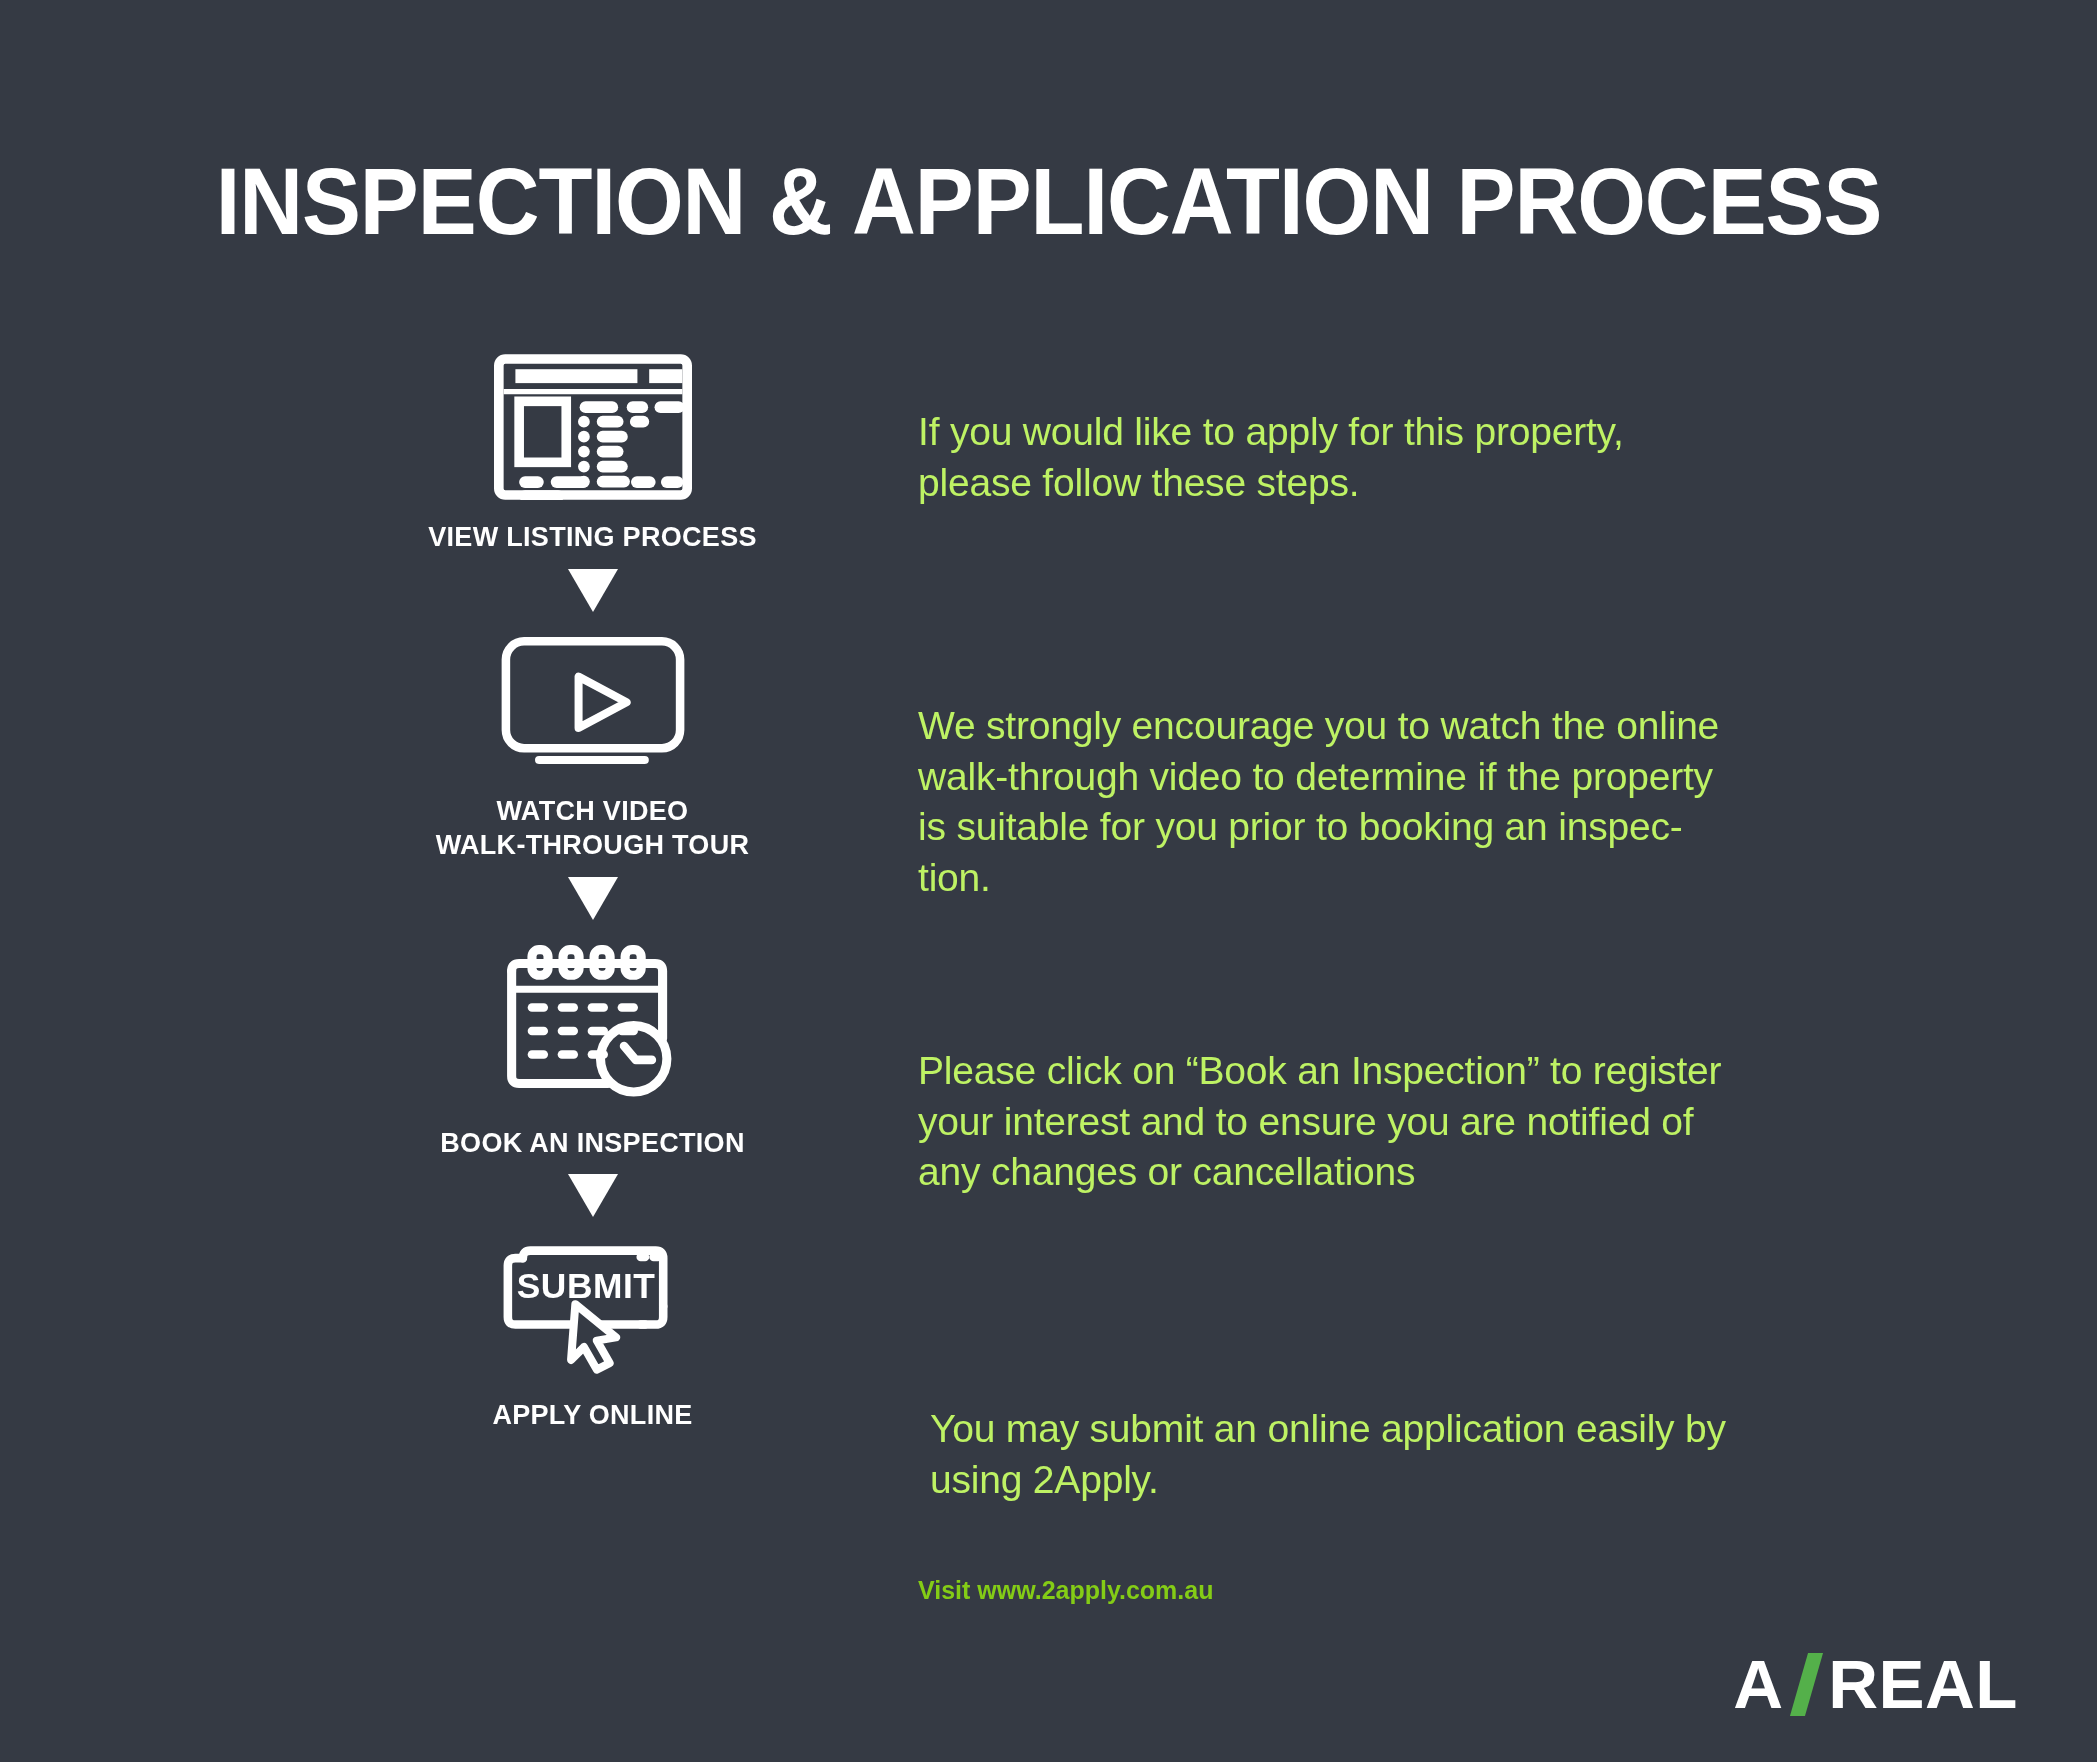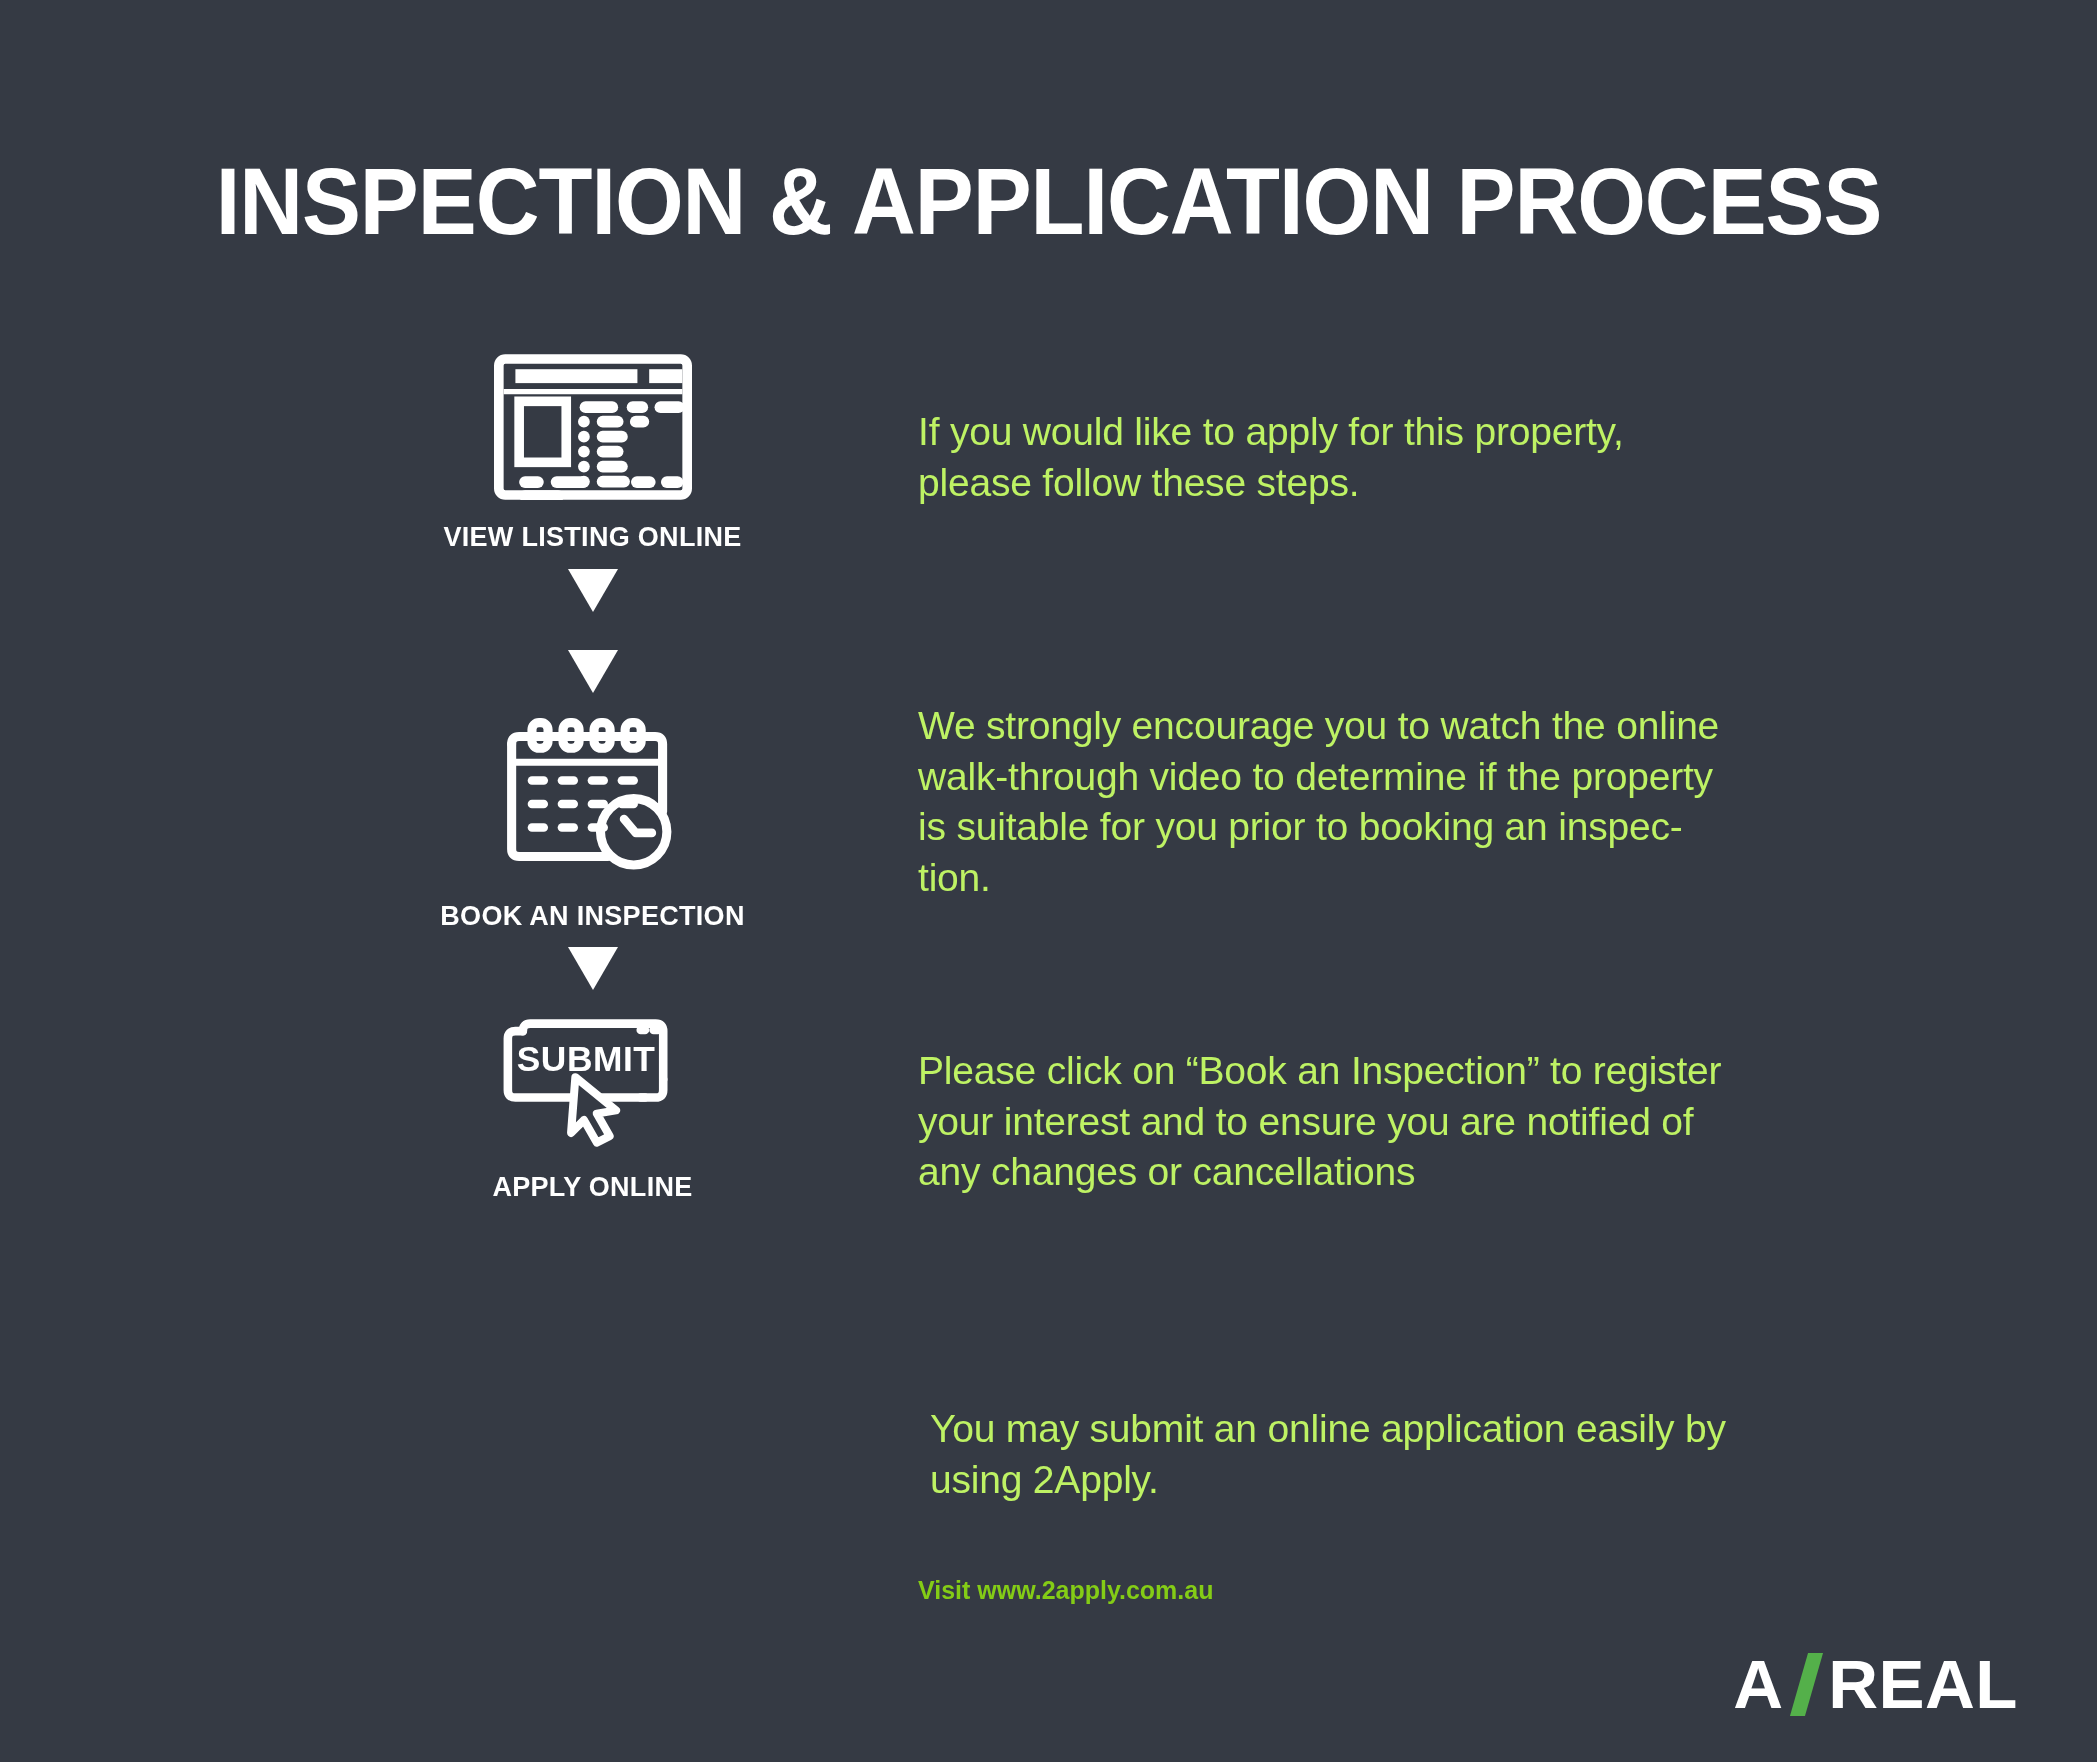--- a/index.html
+++ b/index.html
@@ -171,29 +171,41 @@
           <circle cx="168" cy="238" r="11" fill="#ffffff"></circle>
           <rect x="192" y="227" width="62" height="22" rx="11" fill="#ffffff"></rect>
           <rect x="47" y="228" width="46" height="22" rx="11" fill="#ffffff"></rect>
           <rect x="106" y="228" width="72" height="22" rx="11" fill="#ffffff"></rect>
           <rect x="256" y="228" width="46" height="22" rx="11" fill="#ffffff"></rect>
           <rect x="312" y="228" width="42" height="22" rx="11" fill="#ffffff"></rect>
           <rect x="47" y="254" width="84" height="22" rx="11" fill="#ffffff"></rect>
         </svg>
       </div>
       <div style="height:20.4px"></div>
-      <div class="step-label">VIEW LISTING ONLINE</div>
+      <div class="step-label">VIEW LISTING PROCESS</div>
     </div>
 
     <div class="sp-a"></div>
     <div class="step">
       <div class="arrow"></div>
     </div>
     <div class="sp-b"></div>
 
+    <div class="step">
+      <div class="icon-wrap">
+        <svg width="188" height="140" viewBox="0 0 350 262" aria-hidden="true">
+          <rect x="12" y="10" width="326" height="200" rx="34" ry="34" fill="none" stroke="#ffffff" stroke-width="16"></rect>
+          <path d="M148 76 L148 172 L238 124 Z" fill="none" stroke="#ffffff" stroke-width="15" stroke-linejoin="round" stroke-linecap="round"></path>
+          <line x1="74" y1="232" x2="272" y2="232" stroke="#ffffff" stroke-width="15" stroke-linecap="round"></line>
+        </svg>
+      </div>
+      <div style="height:18px"></div>
+      <div class="step-label">WATCH VIDEO
+WALK-THROUGH TOUR</div>
+    </div>
 
     <div class="sp-a"></div>
     <div class="step">
       <div class="arrow"></div>
     </div>
     <div class="sp-b"></div>
 
     <div class="step">
       <div class="icon-wrap">
         <svg width="182" height="161" viewBox="0 0 340 300" aria-hidden="true">

